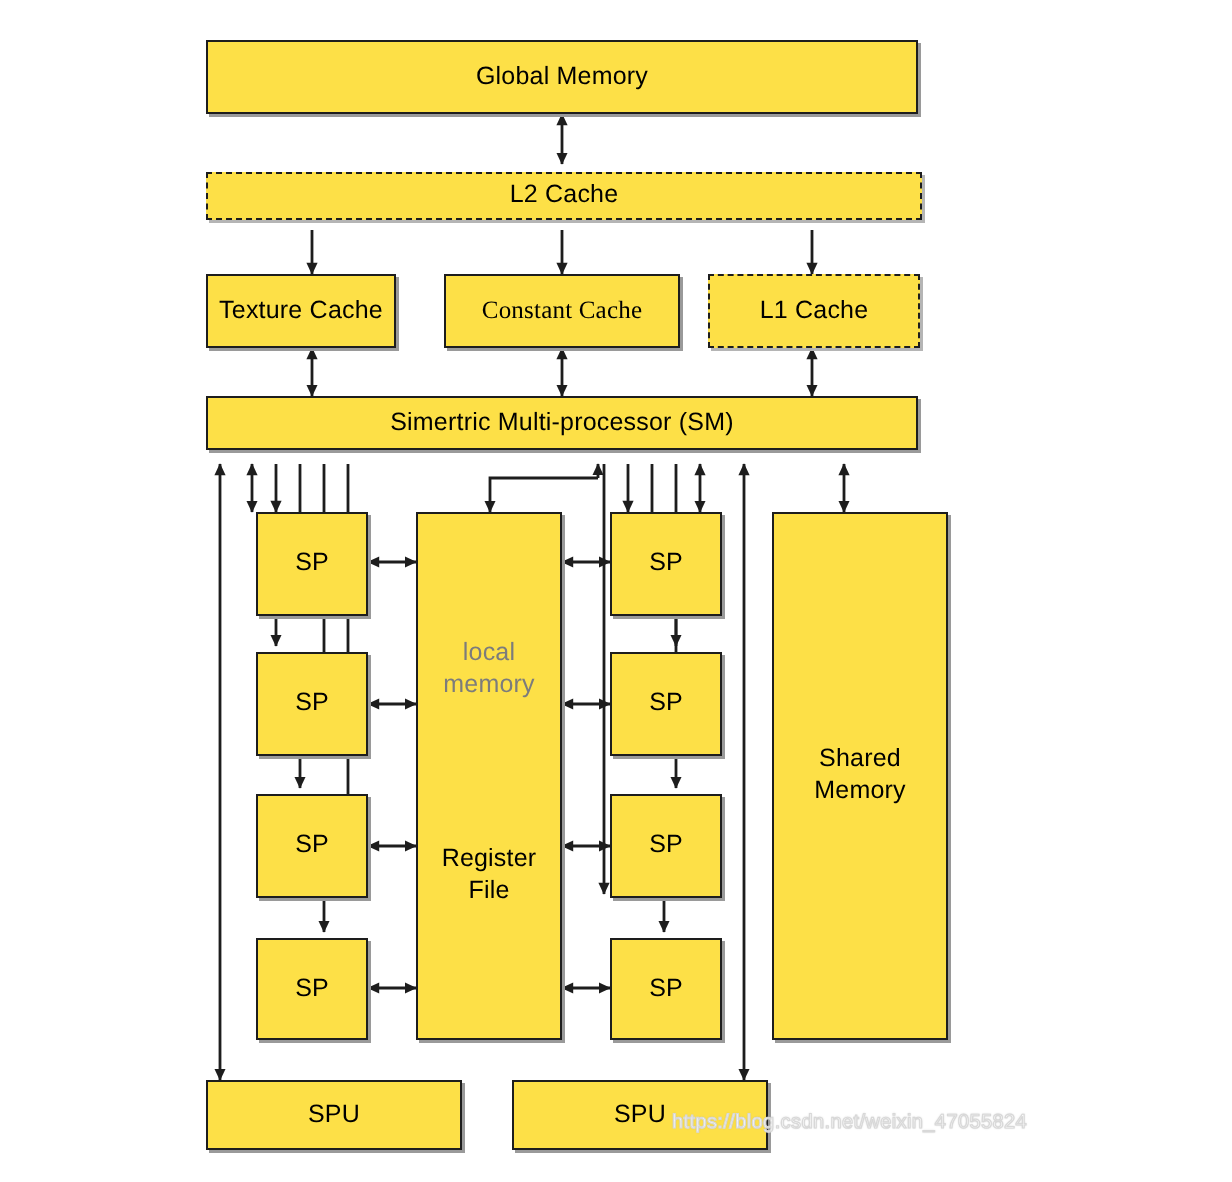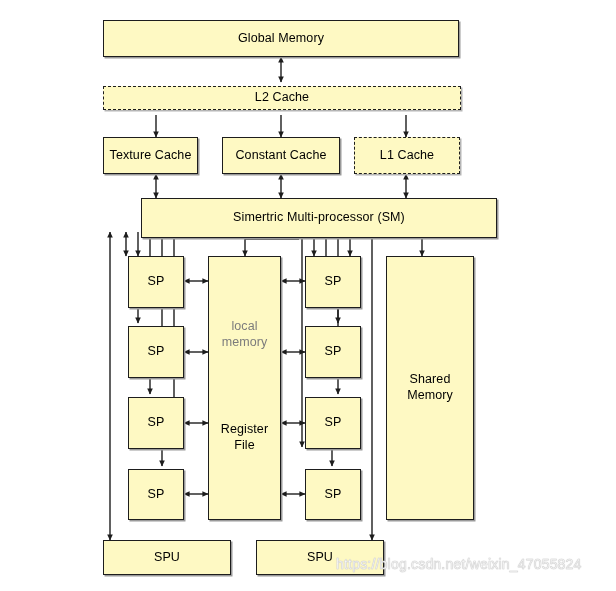--- a/index.html
+++ b/index.html
@@ -16,21 +16,21 @@
   }
   #canvas {
     position: absolute;
     left: 0; top: 0;
     width: 616px;
     height: 591px;
   }
   .box {
     position: absolute;
     box-sizing: border-box;
-    background: #fef9c3;
+    background: #fde047;
     border: 1px solid #1d1d1d;
     display: flex;
     align-items: center;
     justify-content: center;
     text-align: center;
     color: #000000;
     font-size: 12.5px;
     line-height: 1.25;
     letter-spacing: 0.1px;
     box-shadow: 1.5px 1.5px 0 0 #9a9a9a;
@@ -49,21 +49,21 @@
     position: absolute;
     left: 0; top: 0;
     width: 616px;
     height: 591px;
     pointer-events: none;
   }
   .watermark {
     position: absolute;
     left: 336px;
     top: 556px;
-    font-size: 14px;
+    font-size: 10px;
     color: #ffffff;
     -webkit-text-stroke: 0.6px #d8d8d8;
     text-shadow: 0 0 1px rgba(170,170,170,0.85);
     white-space: nowrap;
     letter-spacing: 0.2px;
     font-family: "Liberation Sans", sans-serif;
   }
 </style>
 </head>
 <body>
@@ -136,29 +136,29 @@
   </div>
 
   <div class="box dashed" style="left:103px; top:70px; width:358px; height:24px;margin-top:16px;">
     <span>L2 Cache</span>
   </div>
 
   <div class="box" style="left:103px; top:137px; width:95px; height:37px;">
     <span>Texture Cache</span>
   </div>
 
-  <div class="box" style="left:222px; top:137px; width:118px; height:37px;">
+  <div class="box" style="left:222px; top:137px; width:118px; height:37px;font-family:Liberation Serif, serif;">
     <span>Constant Cache</span>
   </div>
 
   <div class="box dashed" style="left:354px; top:137px; width:106px; height:37px;">
     <span>L1 Cache</span>
   </div>
 
-  <div class="box" style="left:103px; top:198px; width:356px; height:40px;margin-left:38px;">
+  <div class="box" style="left:103px; top:198px; width:356px; height:27px;">
     <span>Simertric Multi-processor (SM)</span>
   </div>
 
   <div class="box" style="left:128px; top:256px; width:56px; height:52px;">
     <span class="sp-label">SP</span>
   </div>
   <div class="box" style="left:128px; top:326px; width:56px; height:52px;">
     <span class="sp-label">SP</span>
   </div>
   <div class="box" style="left:128px; top:397px; width:56px; height:52px;">

